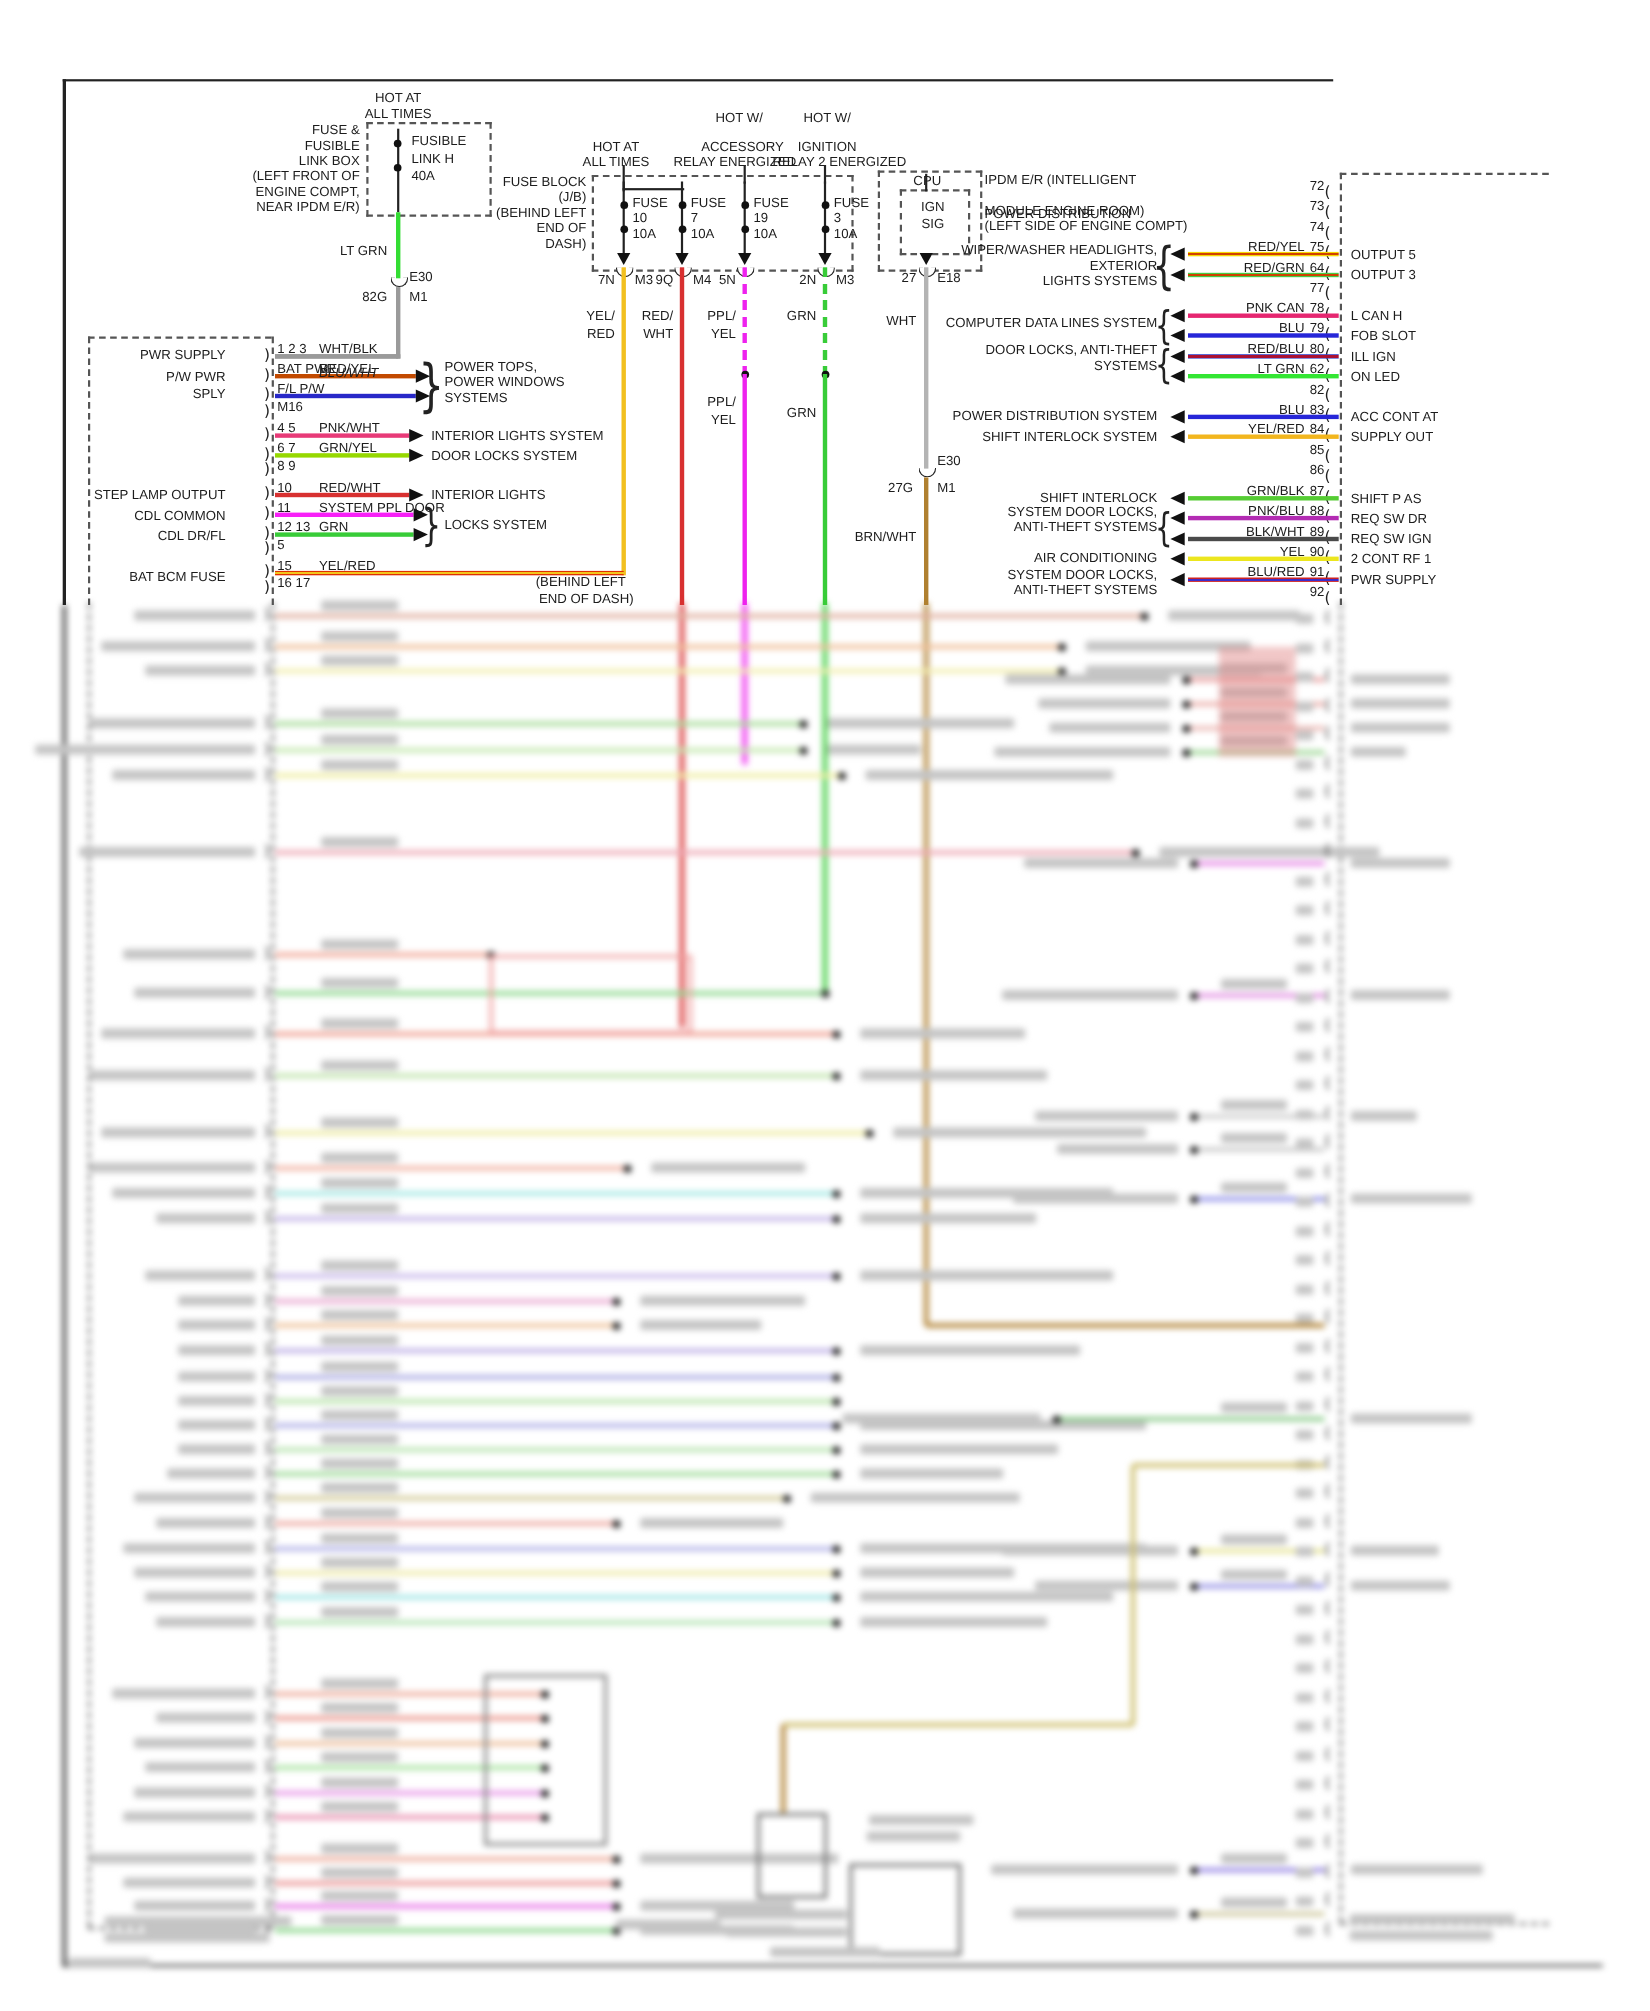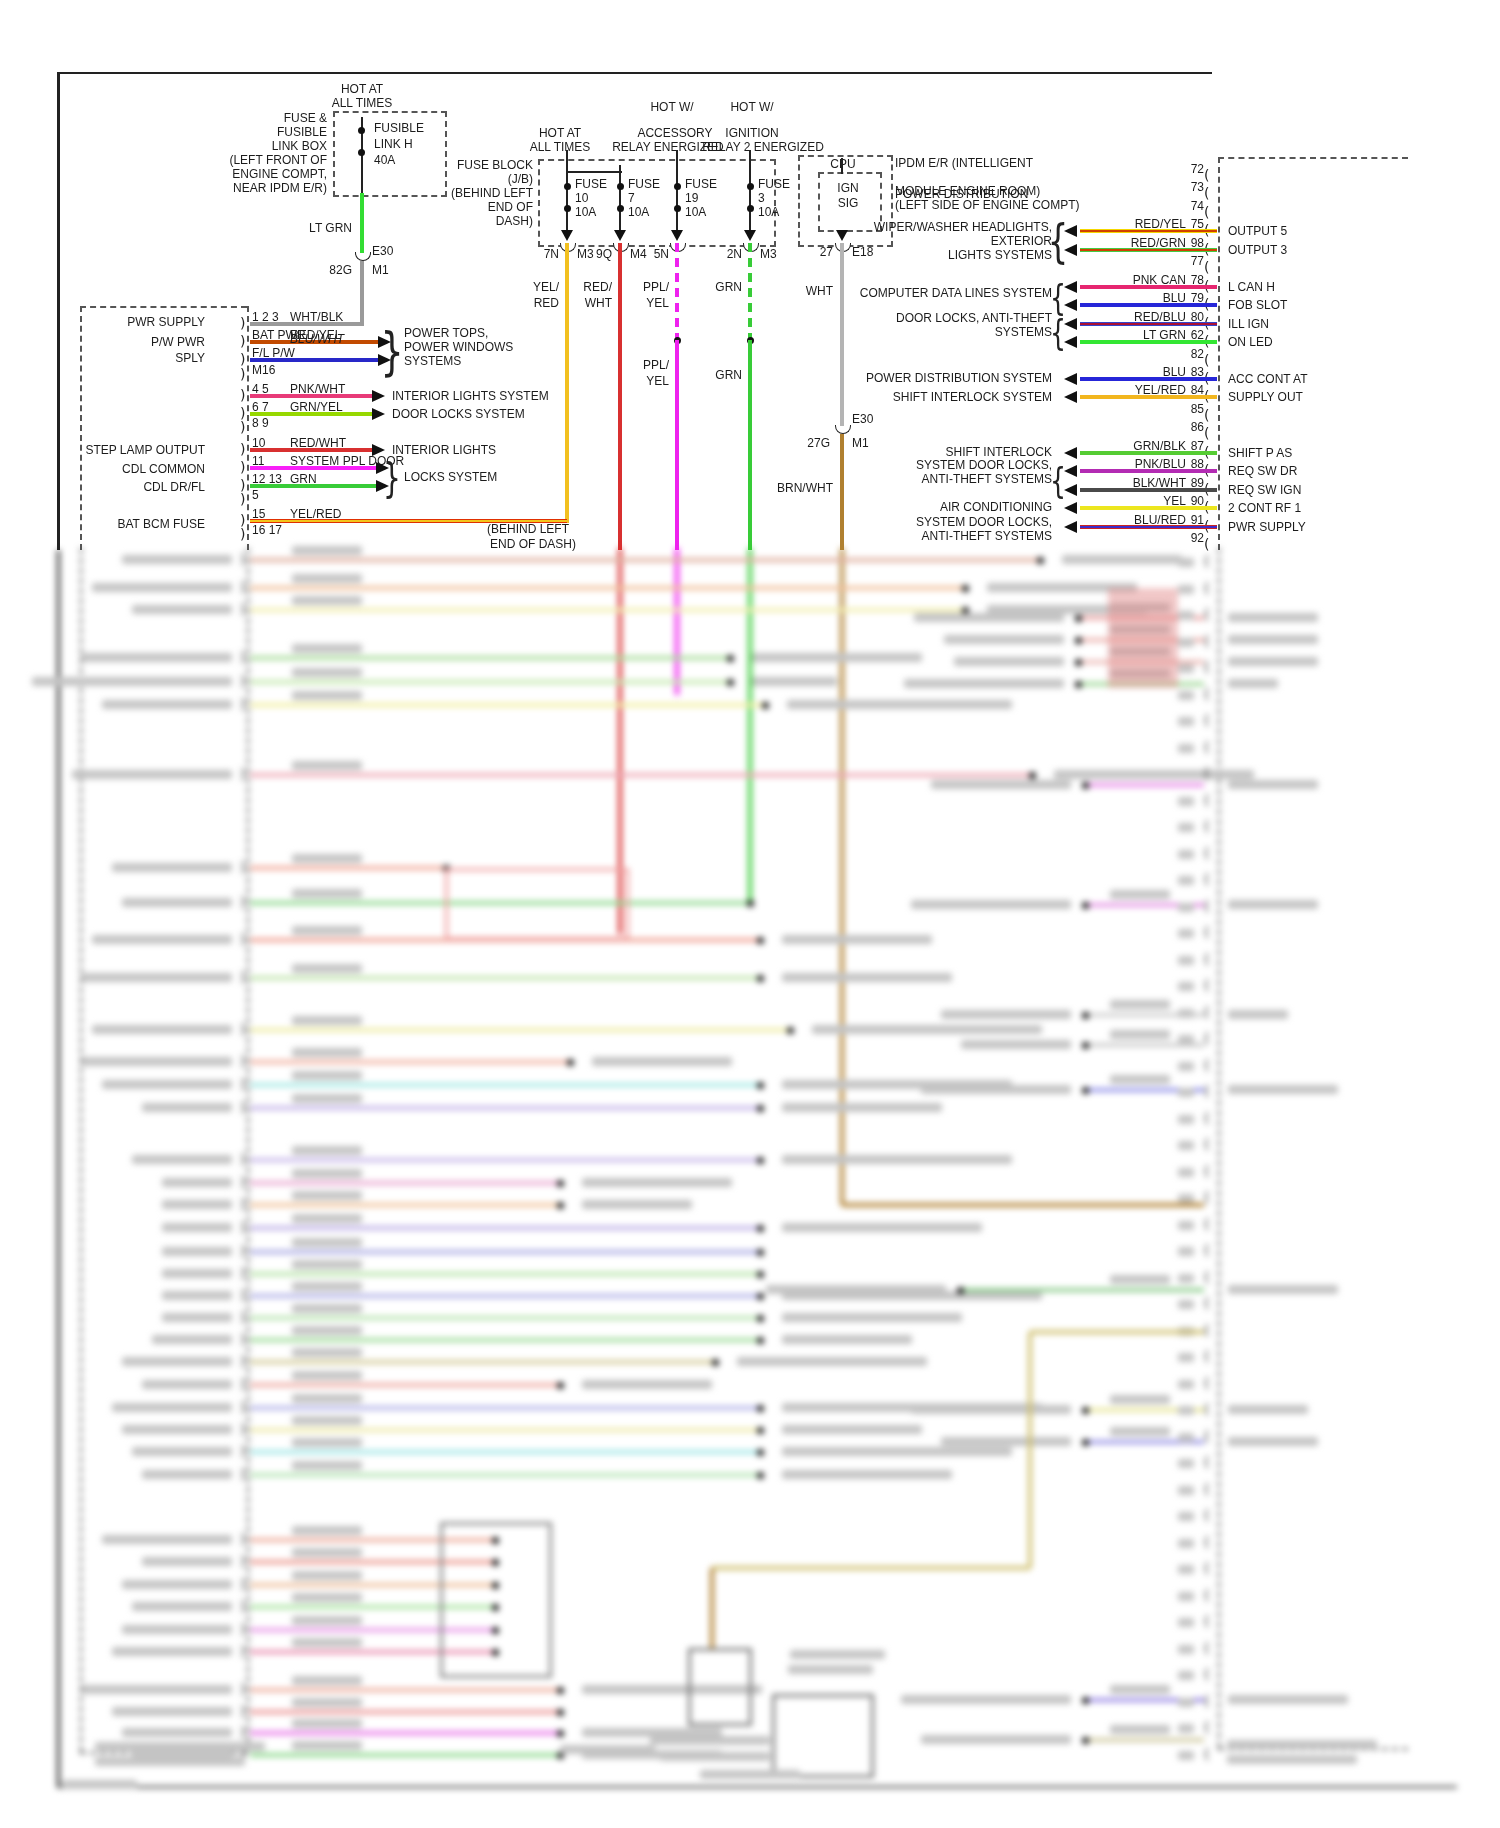--- a/index.html
+++ b/index.html
@@ -235,21 +235,21 @@
       <div class="t" style="top: 181.45px; right: 296px;">73</div>
       <div class="stub" style="left: 1204px; top: 185.45px;">(</div>
       <div class="t" style="top: 199.9px; right: 296px;">74</div>
       <div class="stub" style="left: 1204px; top: 203.9px;">(</div>
       <div class="t" style="top: 218.35px; right: 296px;">75</div>
       <div class="stub" style="left: 1204px; top: 222.35px;">(</div>
       <div class="wire" style="left: 1080px; top: 229.35px; width: 137px; height: 4px; background: linear-gradient(rgb(245, 216, 0) 0px, rgb(245, 216, 0) 25%, rgb(208, 64, 0) 25%, rgb(208, 64, 0) 75%, rgb(245, 216, 0) 75%, rgb(245, 216, 0) 100%);"></div>
       <div class="arrL" style="left: 1064px; top: 225.35px;"></div>
       <div class="t" style="top: 218.35px; right: 314px;">RED/YEL</div>
       <div class="t" style="top: 225.35px; left: 1228px;">OUTPUT 5</div>
-      <div class="t" style="top: 236.8px; right: 296px;">98</div>
+      <div class="t" style="top: 236.8px; right: 296px;">64</div>
       <div class="stub" style="left: 1204px; top: 240.8px;">(</div>
       <div class="wire" style="left: 1080px; top: 247.8px; width: 137px; height: 4px; background: linear-gradient(rgb(68, 204, 68) 0px, rgb(68, 204, 68) 25%, rgb(208, 64, 0) 25%, rgb(208, 64, 0) 75%, rgb(68, 204, 68) 75%, rgb(68, 204, 68) 100%);"></div>
       <div class="arrL" style="left: 1064px; top: 243.8px;"></div>
       <div class="t" style="top: 236.8px; right: 314px;">RED/GRN</div>
       <div class="t" style="top: 243.8px; left: 1228px;">OUTPUT 3</div>
       <div class="t" style="top: 255.25px; right: 296px;">77</div>
       <div class="stub" style="left: 1204px; top: 259.25px;">(</div>
       <div class="t" style="top: 273.7px; right: 296px;">78</div>
       <div class="stub" style="left: 1204px; top: 277.7px;">(</div>
       <div class="wire" style="left: 1080px; top: 284.7px; width: 137px; height: 4px; background: rgb(230, 38, 112);"></div>

